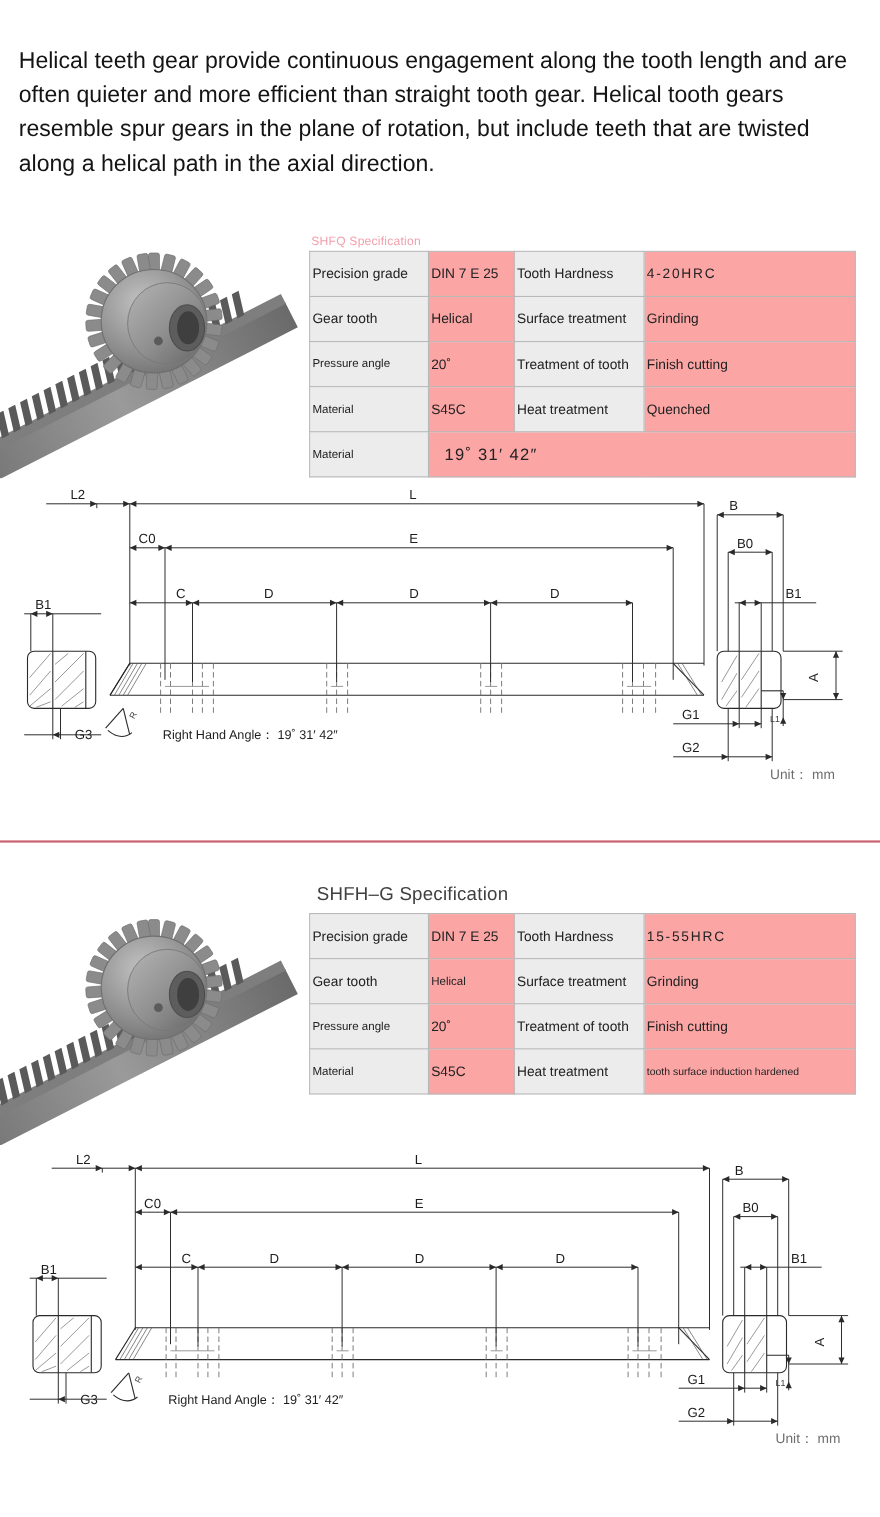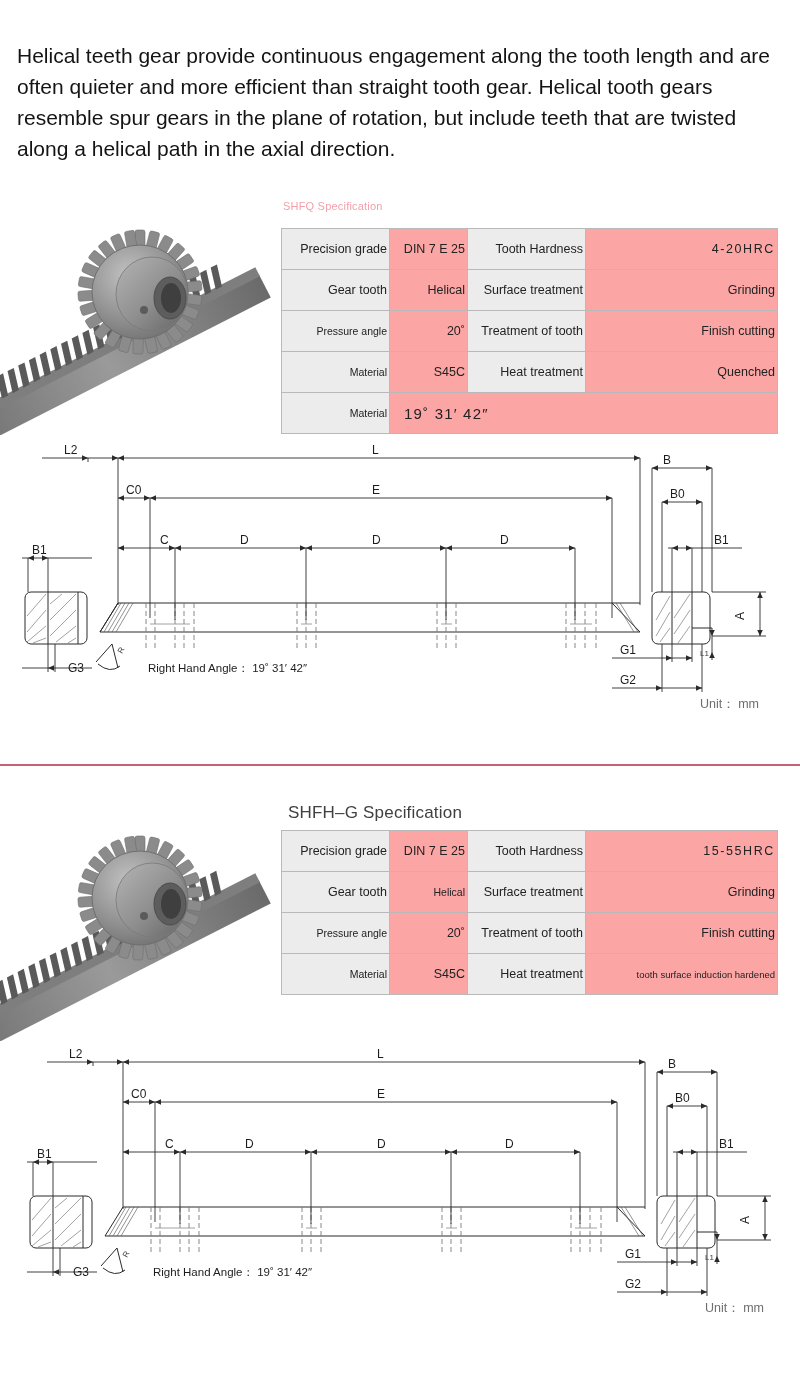--- a/index.html
+++ b/index.html
@@ -16,28 +16,28 @@
     position:absolute;left:0;top:764px;width:800px;height:2px;
     background:#c86070;
   }
   
   .photo{position:absolute;overflow:hidden;background:#fff;}
   .photo svg{display:block;}
   
   .spec-title{
     position:absolute;font-weight:400;white-space:nowrap;
   }
-  .t1{left:283px;top:200px;font-size:11px;color:#f2a0ac;letter-spacing:.2px;text-align:center;}
+  .t1{left:283px;top:214px;font-size:11px;color:#f2a0ac;letter-spacing:.2px;text-align:center;}
   .t2{left:288px;top:803px;font-size:17px;color:#404040;letter-spacing:.2px;}
   table.spec{
     position:absolute;border-collapse:collapse;
     table-layout:fixed;background:#fff;
   }
   table.spec td{
-    border:1px solid #b9b9b9;text-align:right;vertical-align:middle;
+    border:1px solid #b9b9b9;text-align:left;vertical-align:middle;
     color:#222;padding:0 2px;
   }
   td.lbl{background:#ececec;}
   td.val{background:#fca5a5;}
   .s1{left:281px;top:228px;width:496px;}
   .s1 td{height:40px;}
   .s2{left:281px;top:830px;width:496px;}
   .s2 td{height:40px;}
   .fs-mid{font-size:12.5px;}
   .fs-sm{font-size:10.5px;}

